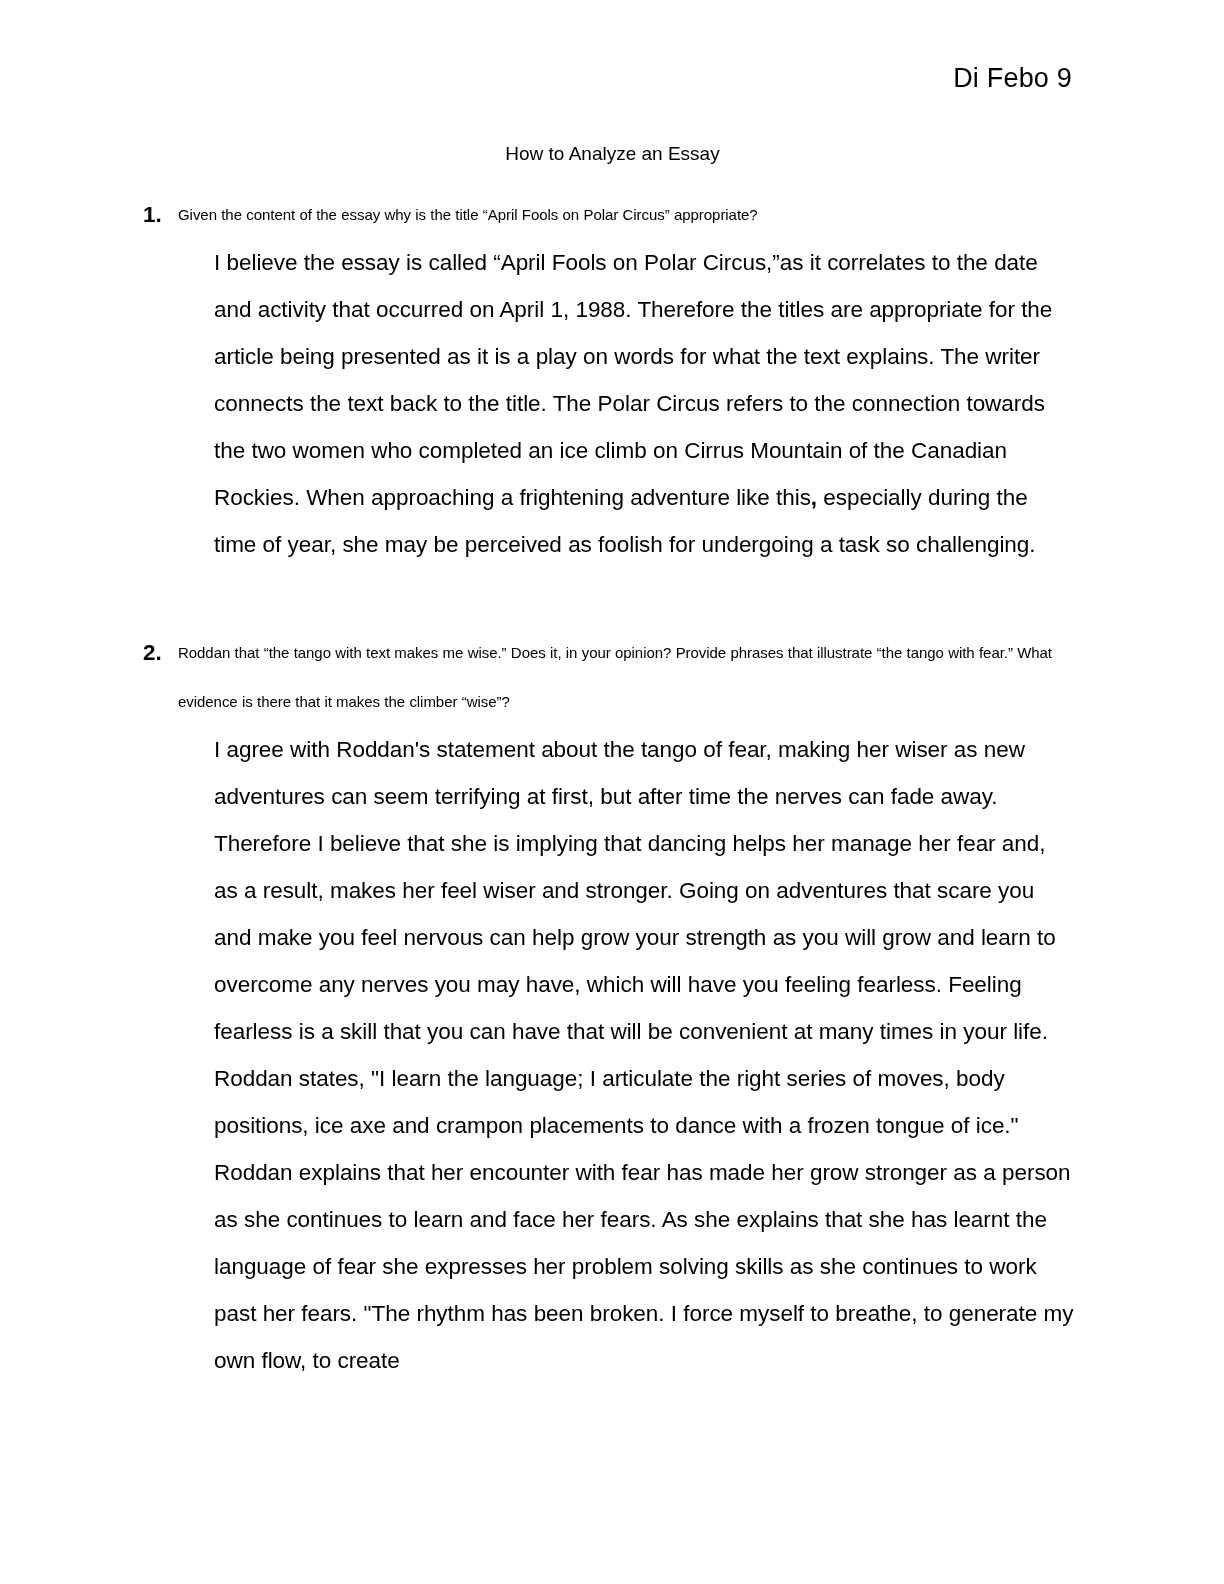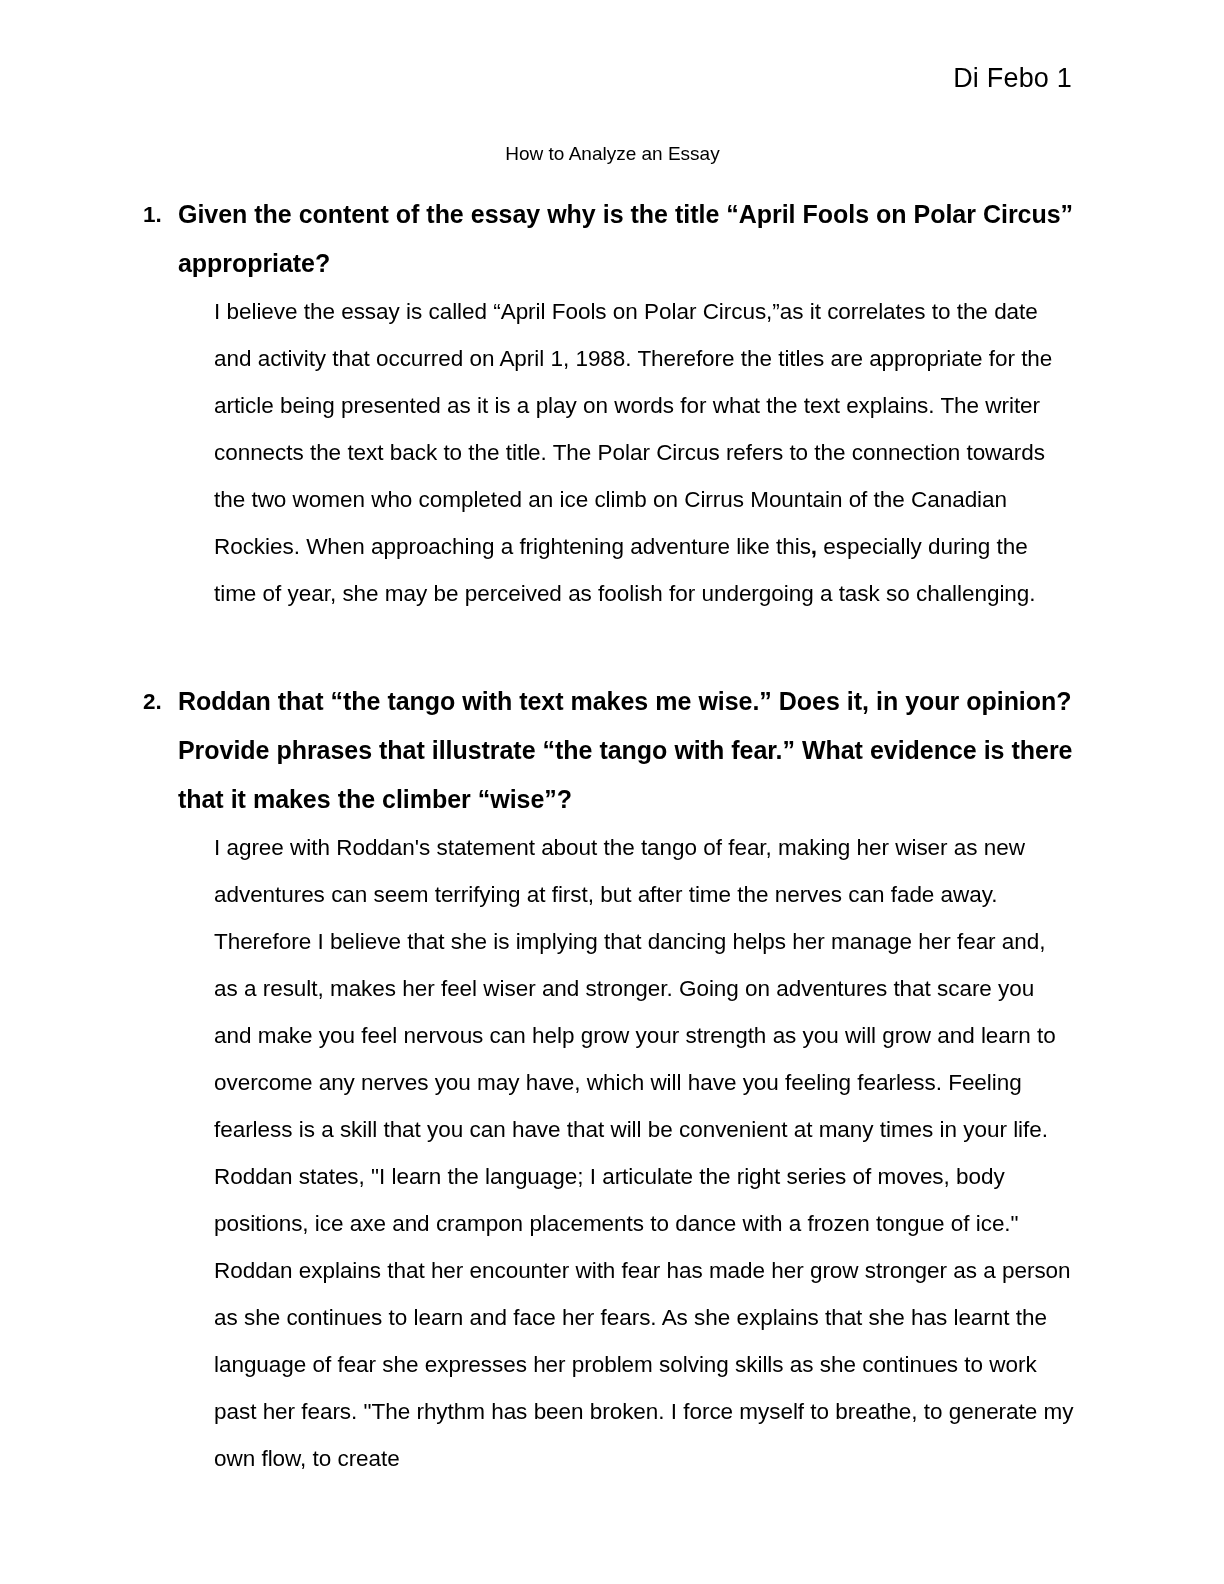--- a/index.html
+++ b/index.html
@@ -61,22 +61,22 @@
   }
   .q-number {
     width: 35px;
     flex: 0 0 35px;
     font-size: 22.5px;
     font-weight: bold;
     line-height: 49px;
   }
   .q-text {
     flex: 1 1 auto;
-    font-size: 25px;
-    font-weight: bold;
+    font-size: 15px;
+    font-weight: normal;
     line-height: 49px;
     letter-spacing: -0.05px;
     word-spacing: 0.2px;
   }
 
   .answer {
     margin: 0;
     padding-left: 71px;
     padding-right: 4px;
     font-size: 22.5px;
@@ -97,21 +97,21 @@
     font-family: "Liberation Serif", serif;
     color: #111111;
   }
   .footer-spacer { height: 112px; }
 </style>
 </head>
 <body>
 
 <div class="page">
 
-  <div class="running-header">Di Febo 1</div>
+  <div class="running-header">Di Febo 9</div>
 
   <div class="doc-body">
 
     <div class="doc-title">How to Analyze an Essay</div>
 
     <div class="qa-block">
       <div class="question-row">
         <div class="q-number">1.</div>
         <div class="q-text">Given the content of the essay why is the title “April Fools on Polar Circus” appropriate?</div>
       </div>

